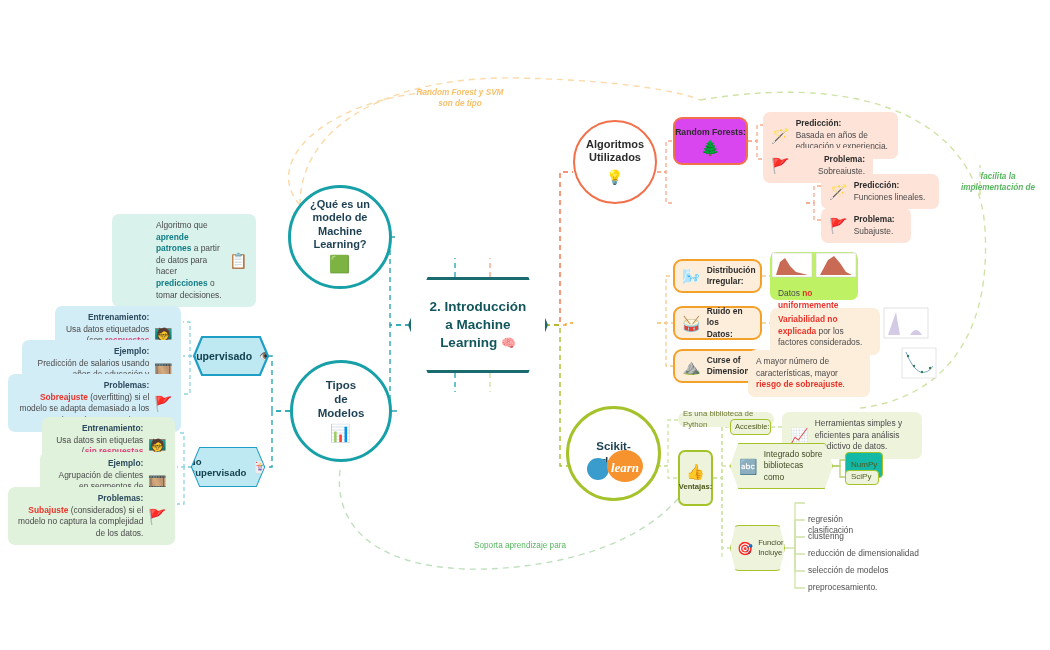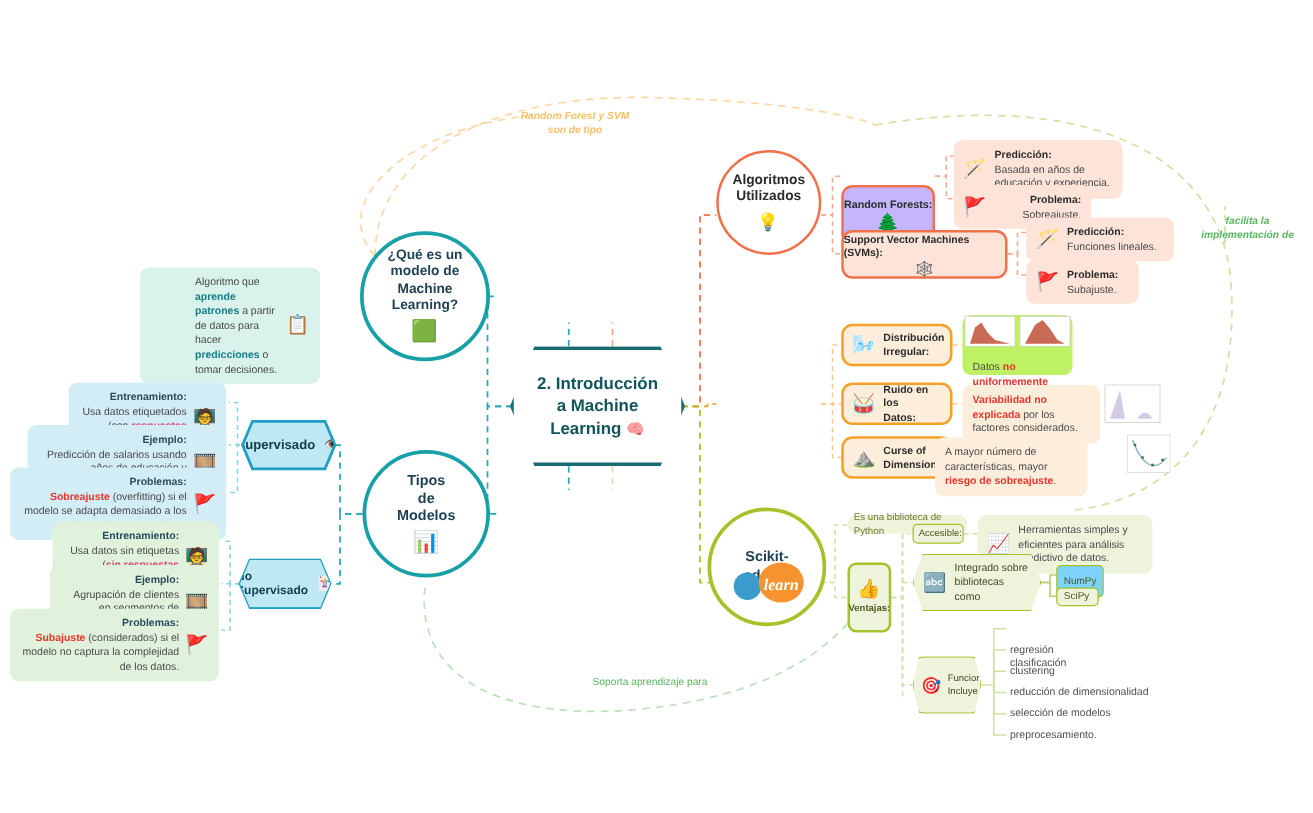--- a/index.html
+++ b/index.html
@@ -266,47 +266,42 @@
     </span>
     <span class="emoji-ic">🚩</span>
   </div>
 
   <div class="node circ" style="left:573px; top:120px; width:84px; height:84px; border:2.5px solid #f2704a; font-size:11px; color:#2b2b2b;">
     <span style="white-space:pre-line;">Algoritmos
 Utilizados</span>
     <span class="emoji" style="font-size:14px;">💡</span>
   </div>
 
-  <div class="node rbox rbox-strong" style="left:673px; top:117px; width:75px; height:48px; background:#c4b5fd; border-color:#f2704a;
-              flex-direction:column; justify-content:center; gap:2px; color:#2b2b2b;margin-top:31px;">
+  <div class="node rbox rbox-strong" style="left:673px; top:117px; width:75px; height:48px; background:#d946ef; border-color:#f2704a;
+              flex-direction:column; justify-content:center; gap:2px; color:#2b2b2b;">
     <span style="font-size:8.6px;">Random Forests:</span>
     <span class="emoji-ic">🌲</span>
   </div>
 
   <div class="node panel" style="left:763px; top:112px; width:135px; background:#fde3d8; display:flex; gap:6px; align-items:center;">
     <span class="emoji-ic">🪄</span>
     <span style="flex:1">
       <b style="color:#2b2b2b">Predicción:</b><br>
       <span>Basada en años de educación y experiencia.</span>
     </span>
   </div>
 
   <div class="node panel t-right" style="left:763px; top:148px; width:110px; background:#fde3d8; display:flex; gap:6px; align-items:center;">
     <span class="emoji-ic">🚩</span>
     <span style="flex:1">
       <b style="color:#2b2b2b">Problema:</b><br>
       <span>Sobreajuste.</span>
     </span>
   </div>
 
-  <div class="node rbox rbox-strong" style="left:673px; top:184px; width:133px; height:39px; background:#fde3d8; border-color:#f2704a;
-              flex-direction:column; justify-content:center; gap:1px; color:#2b2b2b;">
-    <span style="font-size:8.4px;">Support Vector Machines (SVMs):</span>
-    <span class="emoji-ic" style="font-size:12px;">🕸️</span>
-  </div>
 
   <div class="node panel" style="left:821px; top:174px; width:118px; background:#fde3d8; display:flex; gap:6px; align-items:center;">
     <span class="emoji-ic">🪄</span>
     <span style="flex:1">
       <b style="color:#2b2b2b">Predicción:</b><br>
       <span>Funciones lineales.</span>
     </span>
   </div>
 
   <div class="node panel" style="left:821px; top:208px; width:90px; background:#fde3d8; display:flex; gap:6px; align-items:center;">
@@ -408,21 +403,21 @@
   </div>
 
   <div class="node rbox" style="left:730px; top:443px; width:103px; height:46px; background:#eef3dc; border:1px solid #a4c22a;
               gap:6px; padding:0 8px; color:#3f4a22; font-size:8.4px;
               clip-path: polygon(8% 0%, 92% 0%, 100% 50%, 92% 100%, 8% 100%, 0% 50%);">
     <span class="emoji-ic">🔤</span>
     <span style="white-space:pre-line;">Integrado sobre
 bibliotecas como</span>
   </div>
 
-  <div class="node rbox" style="left:845px; top:452px; width:38px; height:26px; background:#7dd3fc; border:1px solid #a4c22a;
+  <div class="node rbox" style="left:845px; top:452px; width:38px; height:26px; background:#14b8a6; border:1px solid #a4c22a;
               border-radius:4px; padding:0 5px; font-size:8px; color:#4c5a1e;">
     <span>NumPy</span>
   </div>
   <div class="node rbox" style="left:845px; top:470px; width:34px; height:15px; background:#eef3dc; border:1px solid #a4c22a;
               border-radius:4px; padding:0 5px; font-size:8px; color:#4c5a1e;">
     <span>SciPy</span>
   </div>
 
   <div class="node rbox" style="left:730px; top:525px; width:55px; height:46px; background:#eef3dc; border:1px solid #a4c22a;
               gap:5px; padding:0 6px; color:#3f4a22; font-size:7.6px;

